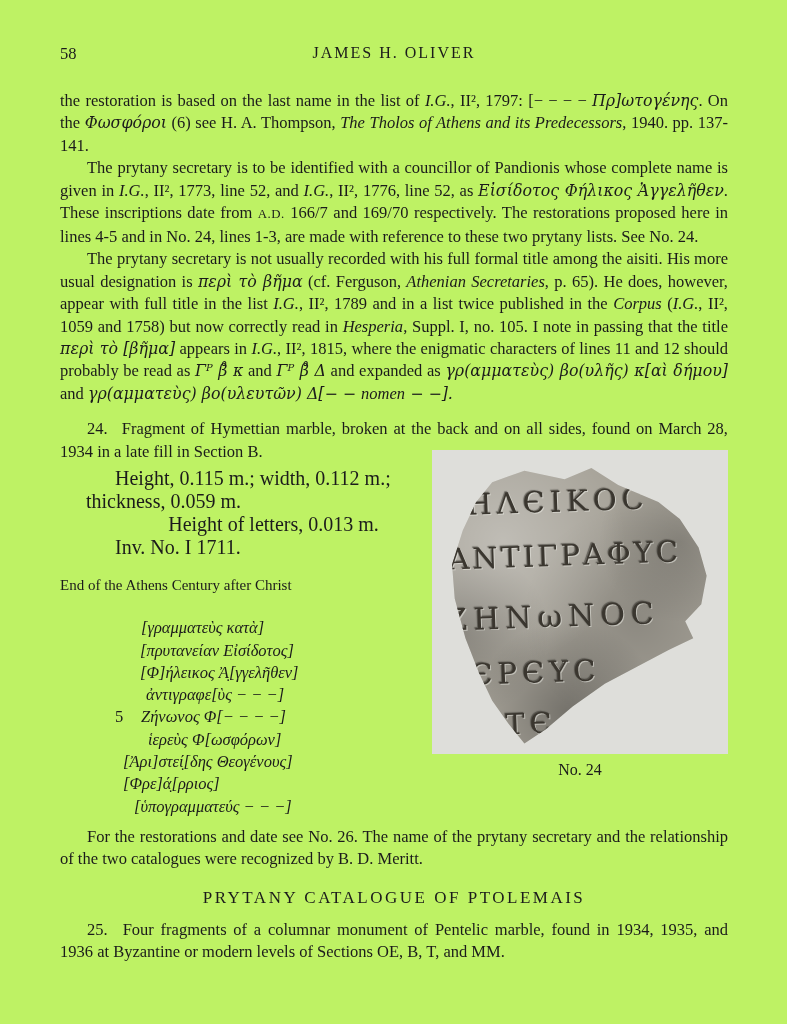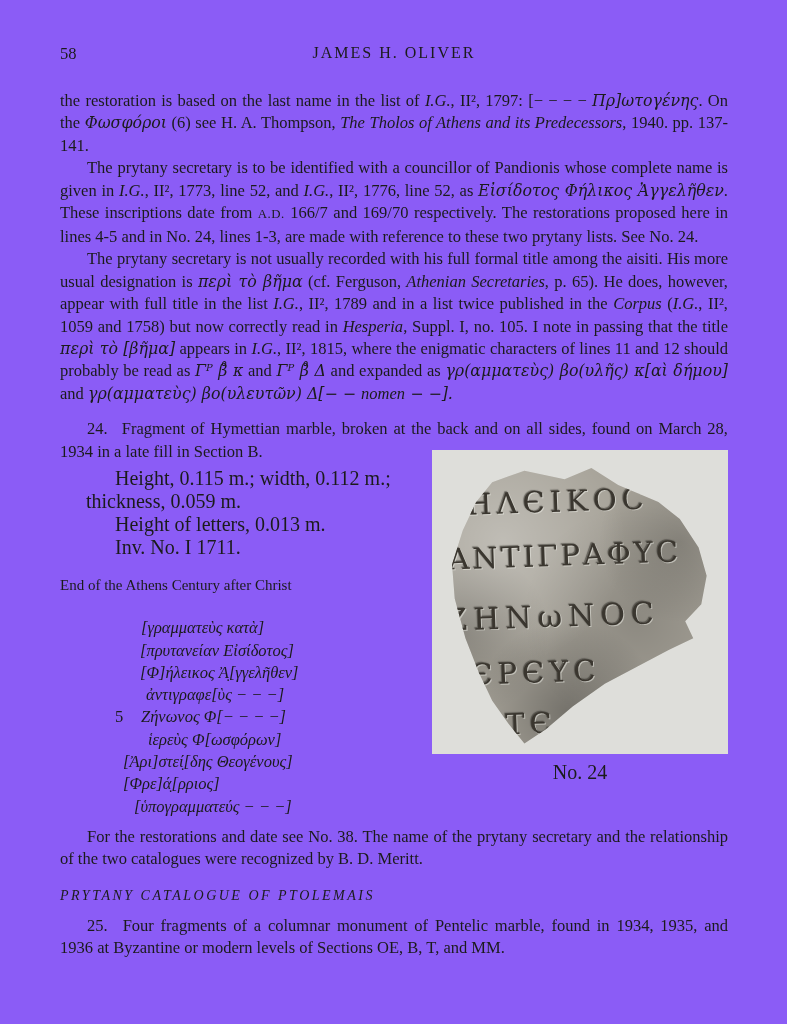--- a/index.html
+++ b/index.html
@@ -1,20 +1,20 @@
 <!DOCTYPE html>
 <html><head>
 <meta charset="utf-8">
 <style>
   html,body{margin:0;padding:0;background:#888;}
   .page{
     position:relative;
     width:787px;height:1024px;
     margin:0 auto;
-    background:#8b5cf6;
+    background:#bef264;
     font-family:"Liberation Serif","DejaVu Serif",serif;
     color:#1b1b1b;
     overflow:hidden;
   }
   .content{position:absolute;left:60px;top:44px;width:668px;}
 
   
   .hdr{position:relative;height:22px;font-size:16.5px;}
   .hdr .pgnum{position:absolute;left:0;top:0;}
   .hdr .rhead{text-align:center;letter-spacing:2px;font-size:16px;}
@@ -30,21 +30,21 @@
   .r-b{font-weight:normal;}
 
   
   .mid{display:flex;margin-top:4px;}
   .midleft{width:372px;flex:0 0 372px;}
   .midright{width:296px;flex:0 0 296px;margin-left:auto;margin-top:-17px;}
 
   .meas{font-size:20px;line-height:23px;}
   .meas .m1{padding-left:55px;}
   .meas .m2{padding-left:26px;}
-  .meas .m3{padding-left:55px;}
+  .meas .m3{padding-left:55px;text-align:center;}
   .meas .m4{padding-left:55px;}
   .dateline{margin-top:18px;font-size:15px;}
   .insc{margin-top:23px;font-size:16.5px;line-height:22.3px;font-style:italic;}
   .insc .line{position:relative;}
   .insc .num{position:absolute;left:55px;font-style:normal;}
   .i1{padding-left:81px;} .i2{padding-left:80px;} .i3{padding-left:80px;}
   .i4{padding-left:86px;} .i5{padding-left:81px;} .i6{padding-left:88px;}
   .i7{padding-left:63px;} .i8{padding-left:63px;} .i9{padding-left:74px;}
 
   
@@ -70,24 +70,24 @@
   }
   .sl{
     position:absolute;white-space:nowrap;
     text-shadow:1px 1px 0 rgba(235,235,228,.55), -1px -1px 1px rgba(40,38,33,.55);
   }
   .sl1{top:22px;left:26px;font-size:29px;letter-spacing:5px;}
   .sl2{top:76px;left:6px;font-size:29px;letter-spacing:3px;}
   .sl3{top:136px;left:2px;font-size:30px;letter-spacing:6px;}
   .sl4{top:192px;left:24px;font-size:29px;letter-spacing:5px;}
   .sl5{top:243px;left:30px;font-size:29px;letter-spacing:5px;}
-  .caption{text-align:center;margin-top:7px;font-size:20px;}
+  .caption{text-align:center;margin-top:7px;font-size:16px;}
 
   .p-rest{margin-top:8px;}
-  .heading{margin-top:17px;letter-spacing:2.5px;font-size:14px;font-style:italic;}
+  .heading{margin-top:17px;text-align:center;letter-spacing:2.5px;font-size:17px;}
   .p25{margin-top:11px;}
 </style>
 </head>
 <body>
 
 <div class="page">
   <div class="content">
 
     <div class="hdr">
       <span class="pgnum">58</span>
@@ -131,20 +131,20 @@
               <div class="sl sl3">ΖΗΝωΝΟϹ</div>
               <div class="sl sl4">ЄΡЄΥϹ</div>
               <div class="sl sl5">ϹΤЄ</div>
             </div>
           </div>
         </div>
         <div class="caption">No. 24</div>
       </div>
     </div>
 
-    <p class="bt ind p-rest"><span>For the restorations and date see No. 38. The name of the prytany secretary and the relationship of the two catalogues were recognized by B. D. Meritt.</span></p>
+    <p class="bt ind p-rest"><span>For the restorations and date see No. 26. The name of the prytany secretary and the relationship of the two catalogues were recognized by B. D. Meritt.</span></p>
 
     <div class="heading">PRYTANY CATALOGUE OF PTOLEMAIS</div>
 
     <p class="bt ind p25"><span class="r-b">25.</span><span>  Four fragments of a columnar monument of Pentelic marble, found in 1934, 1935, and 1936 at Byzantine or modern levels of Sections ΟΕ, Β, Τ, and ΜΜ.</span></p>
 
   </div>
 </div>
 
 </body></html>

